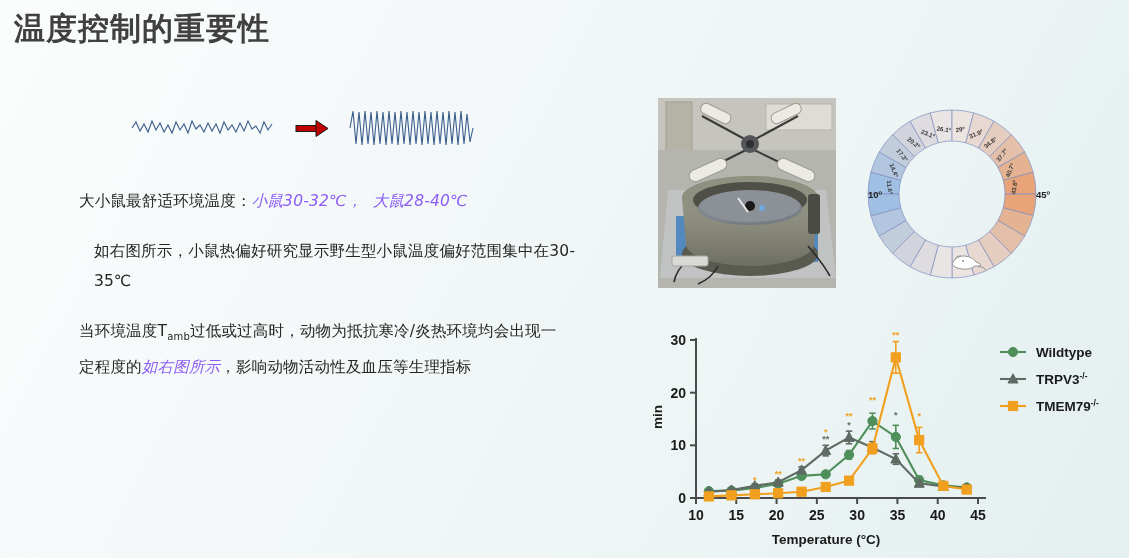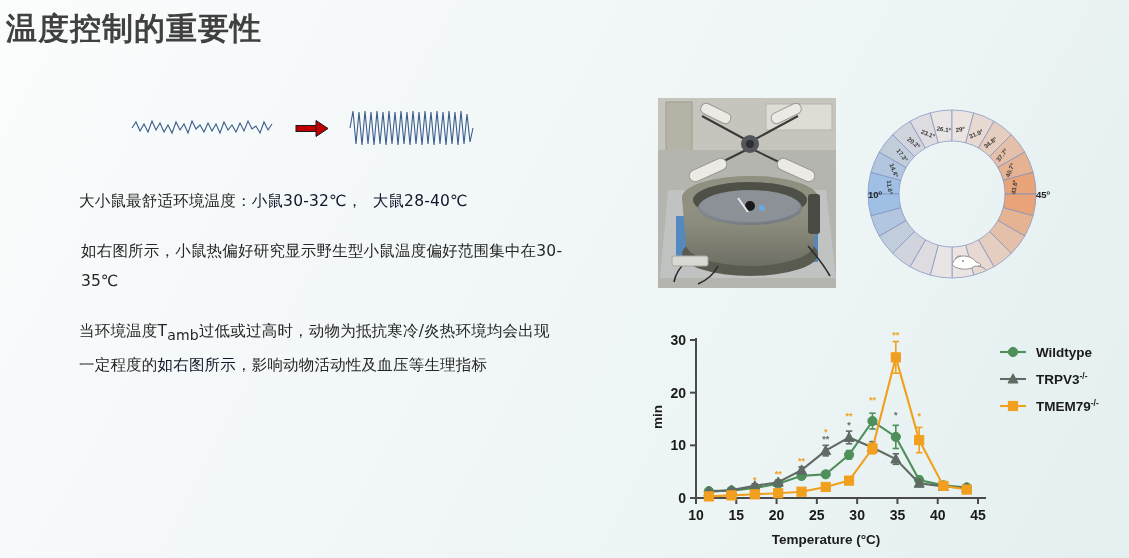--- a/index.html
+++ b/index.html
@@ -9,21 +9,21 @@
     height: 558px;
     overflow: hidden;
     font-family: "Liberation Sans", sans-serif;
     background: linear-gradient(118deg, #fbfdfd 0%, #f4f8f8 32%, #eef5f5 62%, #e4eff0 100%);
     position: relative;
   }
 
   
   #slide-title {
     position: absolute;
-    left: 6px;
+    left: 14px;
     top: 8px;
     font-size: 31px;
     font-weight: bold;
     color: #404040;
     letter-spacing: 1px;
     font-family: "DejaVu Sans", "Liberation Sans", sans-serif;
   }
 
   
   #waveform-figure {
@@ -38,24 +38,24 @@
   
   .body-text {
     position: absolute;
     font-family: "DejaVu Sans", "Liberation Sans", sans-serif;
     font-size: 15.5px;
     color: #262626;
     line-height: 30px;
     letter-spacing: 0.2px;
   }
   #para-1 { left: 79px; top: 186px; width: 520px; }
-  #para-2 { left: 81px; top: 236px; width: 490px; }
+  #para-2 { left: 94px; top: 236px; width: 490px; }
   #para-3 { left: 79px; top: 316px; width: 485px; }
-  .red { color: #0f172a; }
-  .sub  { font-size: 14px; vertical-align: sub; }
+  .red { color: #8b5cf6; font-style: italic; }
+  .sub  { font-size: 10px; vertical-align: sub; }
 
   
   #apparatus-photo {
     position: absolute;
     left: 658px;
     top: 98px;
     width: 178px;
     height: 190px;
     background: #c9c8c4;
     overflow: hidden;

